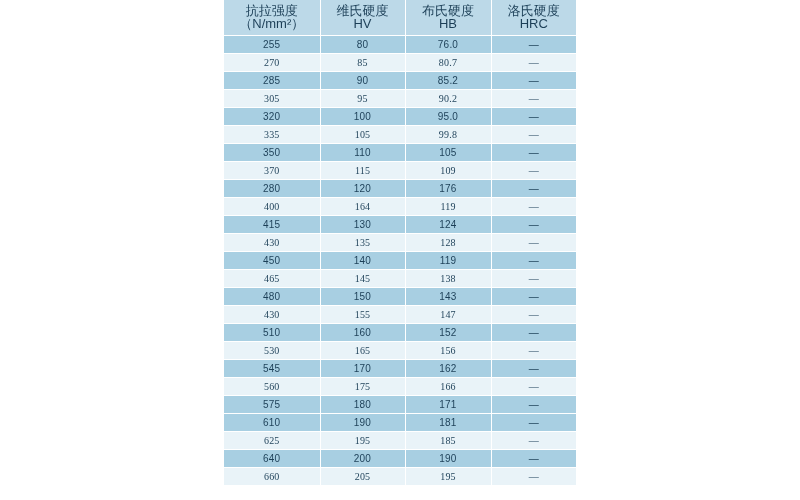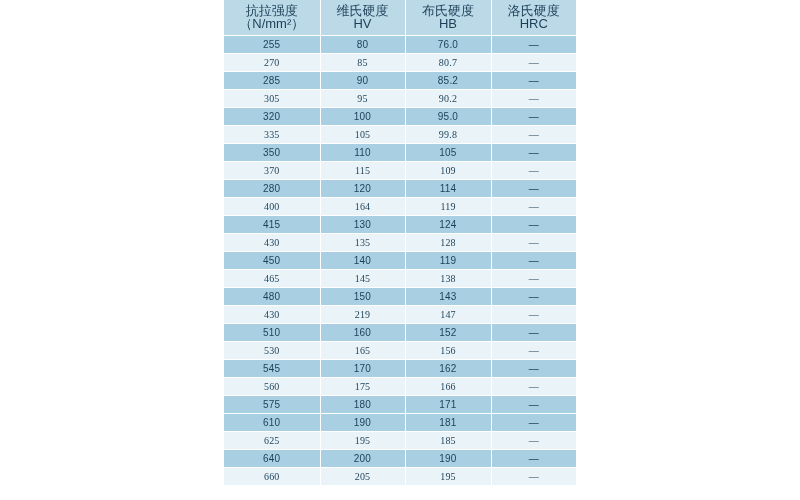--- a/index.html
+++ b/index.html
@@ -137,21 +137,21 @@
         </tr>
         <tr class="even">
           <td>370</td>
           <td>115</td>
           <td>109</td>
           <td>—</td>
         </tr>
         <tr class="odd">
           <td>280</td>
           <td>120</td>
-          <td>114</td>
+          <td>176</td>
           <td>—</td>
         </tr>
         <tr class="even">
           <td>400</td>
           <td>164</td>
           <td>119</td>
           <td>—</td>
         </tr>
         <tr class="odd">
           <td>415</td>
@@ -178,21 +178,21 @@
           <td>—</td>
         </tr>
         <tr class="odd">
           <td>480</td>
           <td>150</td>
           <td>143</td>
           <td>—</td>
         </tr>
         <tr class="even">
           <td>430</td>
-          <td>219</td>
+          <td>155</td>
           <td>147</td>
           <td>—</td>
         </tr>
         <tr class="odd">
           <td>510</td>
           <td>160</td>
           <td>152</td>
           <td>—</td>
         </tr>
         <tr class="even">

